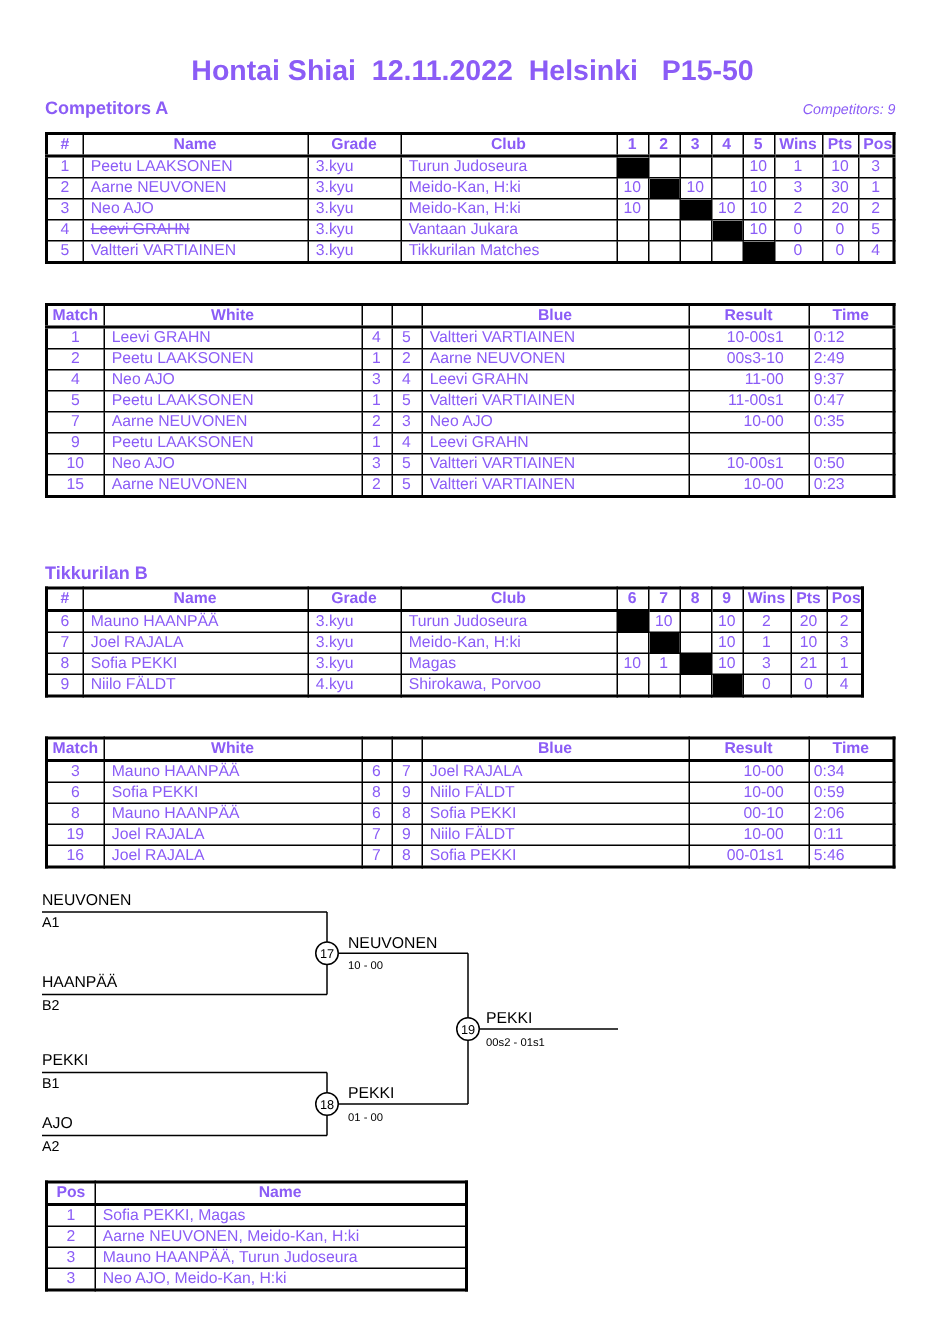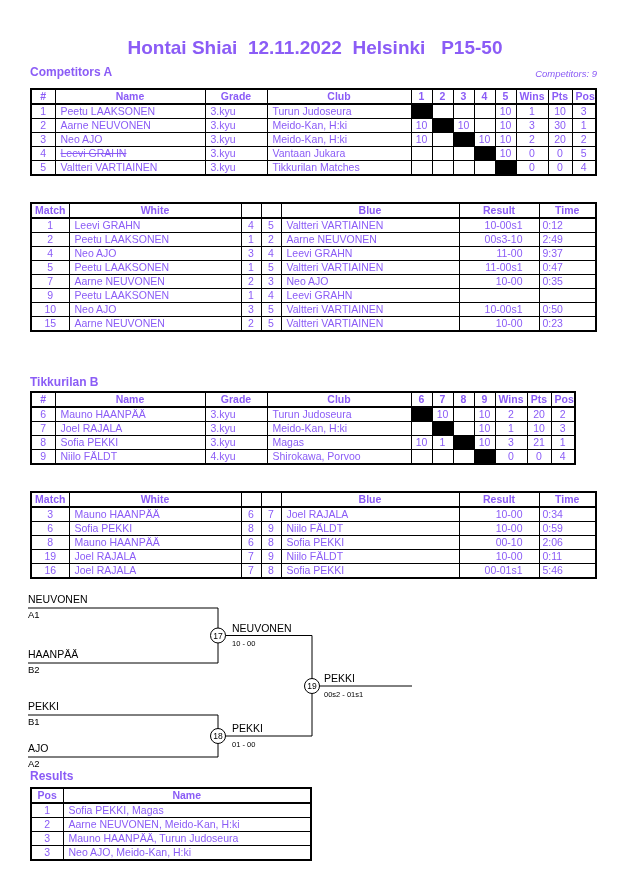--- a/index.html
+++ b/index.html
@@ -425,21 +425,20 @@
     <text x="304" y="107" class="bres">00s2 - 01s1</text>
 
     <circle cx="198" cy="45.5" r="7.5"></circle>
     <text x="198" y="48.5" class="mnum">17</text>
     <circle cx="198" cy="146" r="7.5"></circle>
     <text x="198" y="149" class="mnum">18</text>
     <circle cx="292" cy="96" r="7.5"></circle>
     <text x="292" y="99" class="mnum">19</text>
   </svg>
 
-  <div class="sec sec-results" style="top:769px">Results</div>
   <table id="tbl-results" class="grid" style="left: 30px; top: 787px; width: 280px;">
       <colgroup>
         <col style="width: 32px;">
         <col style="width: 248px;">
       </colgroup>
       <tbody>
         <tr>
           <th>Pos</th>
           <th>Name</th>
         </tr>

